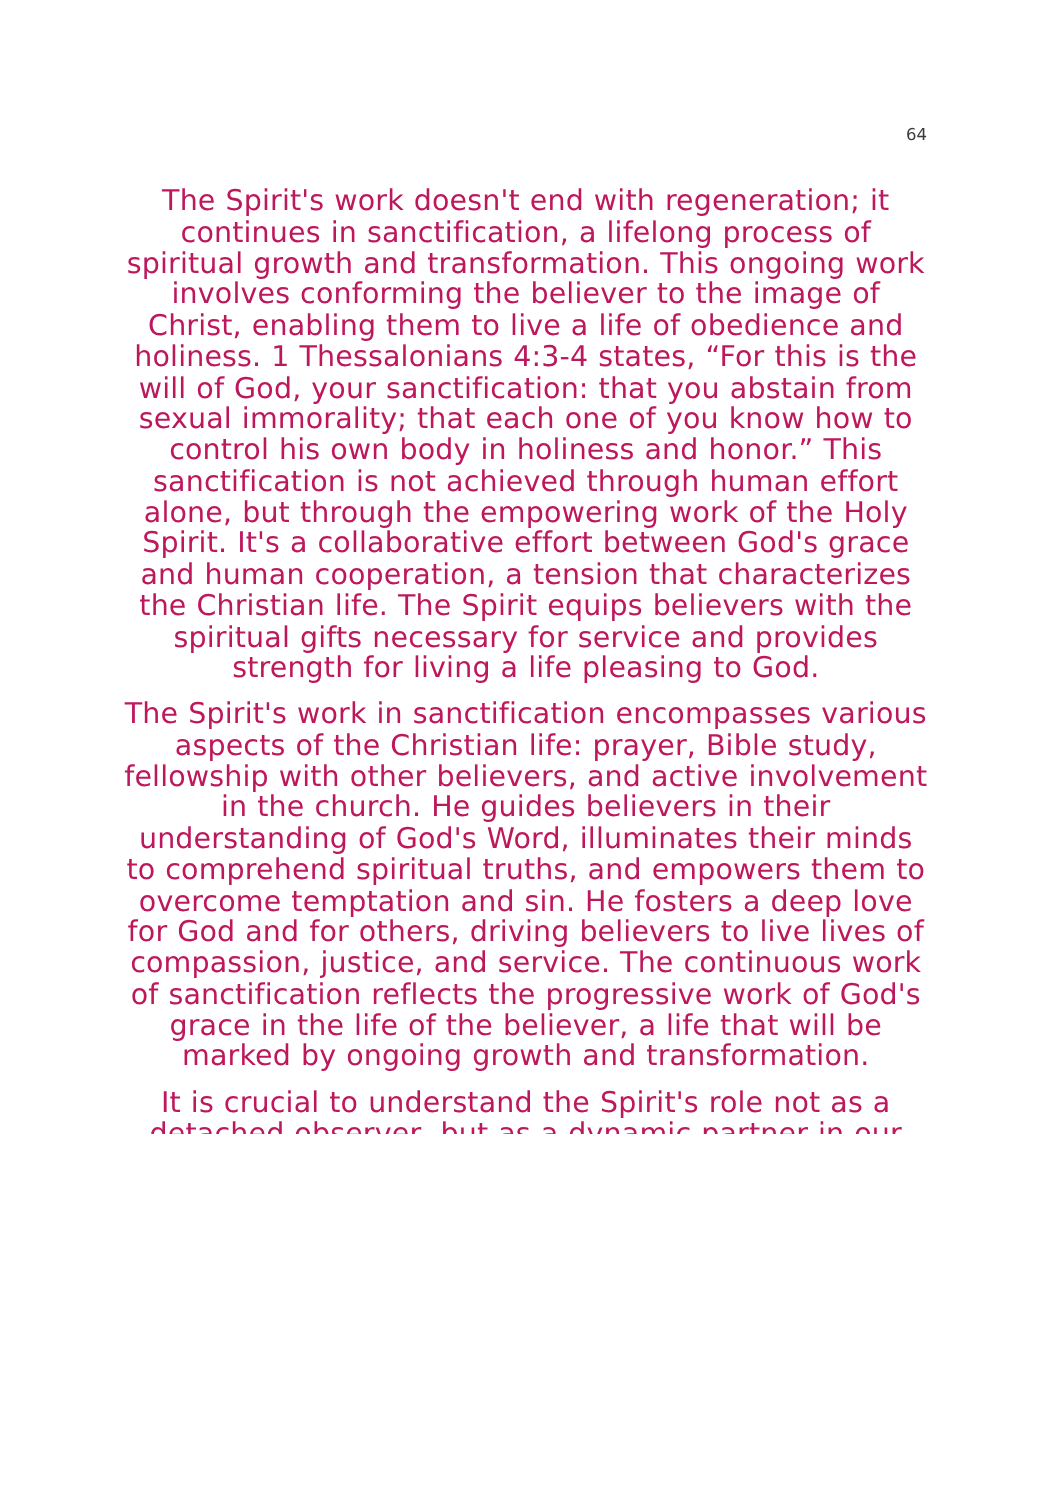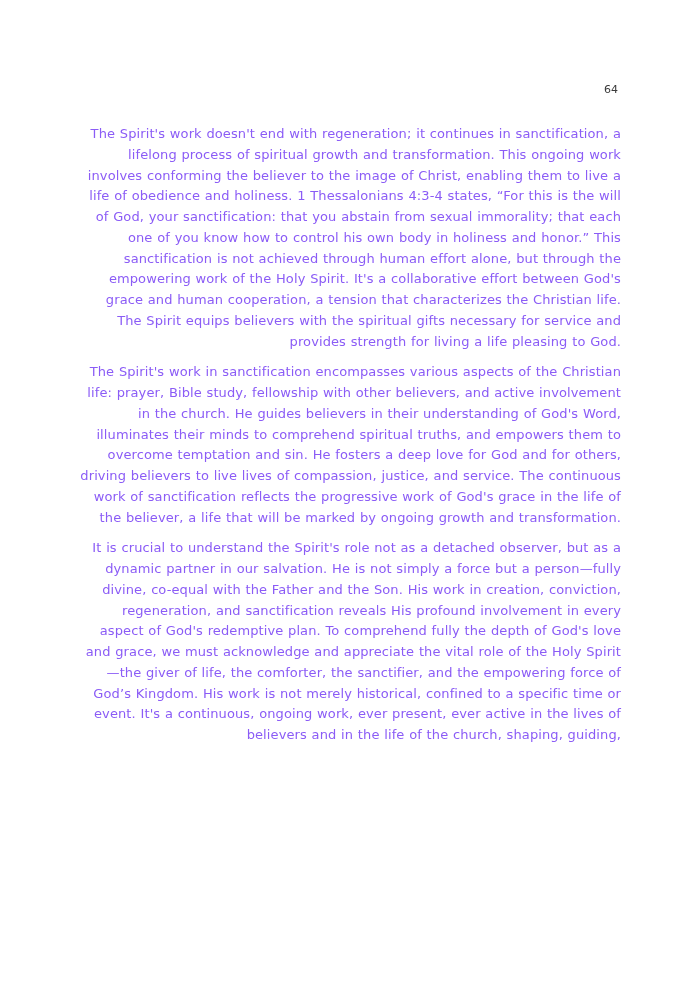--- a/index.html
+++ b/index.html
@@ -26,26 +26,26 @@
     color: #3a3a3a;
   }
   .content {
     position: absolute;
     top: 124px;
     left: 80px;
     width: 541px;
   }
   .content p {
     margin: 0 0 10px 0;
-    font-size: 13px;
+    font-size: 19px;
     line-height: 20.75px;
     letter-spacing: 0.1px;
     word-spacing: 0.5px;
-    text-align: right;
-    color: #8b5cf6;
+    text-align: center;
+    color: #be185d;
   }
   .content p:last-child {
     margin-bottom: 12px;
   }
 </style>
 </head>
 <body>
 
 <div class="page">
   <div class="page-number">64</div>

